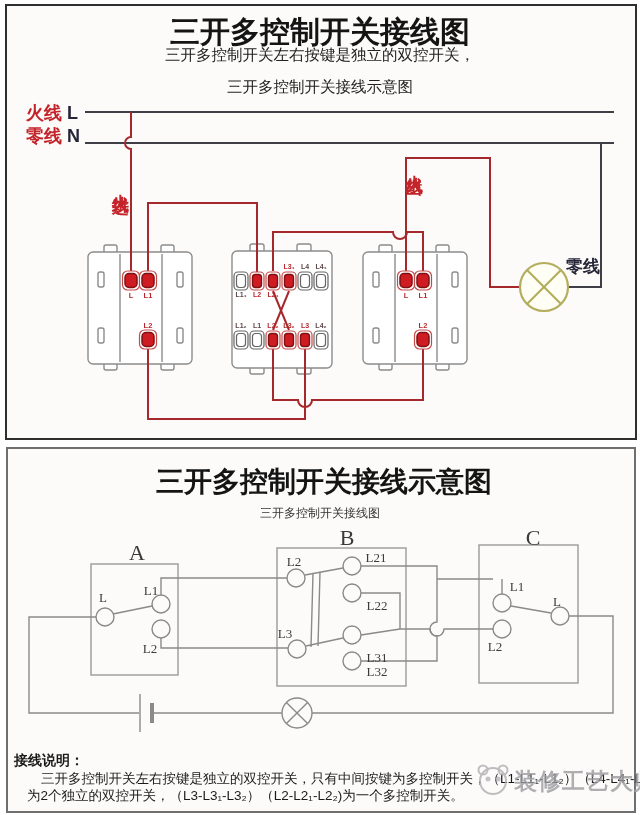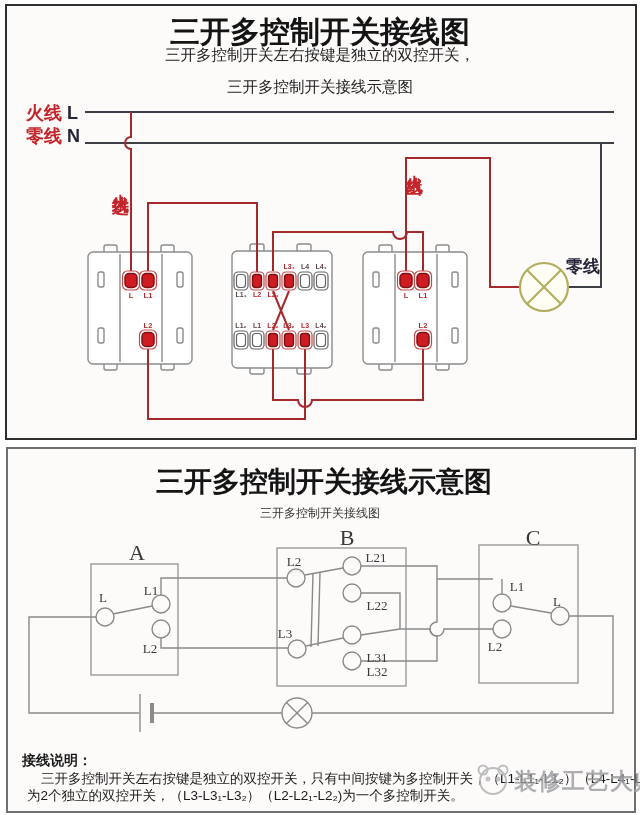--- a/index.html
+++ b/index.html
@@ -241,21 +241,21 @@
 <div class="abs serif cl" style="left:285px;top:626px">L3</div>
 <div class="abs serif cl" style="left:376px;top:550px">L21</div>
 <div class="abs serif cl" style="left:377px;top:598px">L22</div>
 <div class="abs serif cl" style="left:377px;top:650px">L31</div>
 <div class="abs serif cl" style="left:377px;top:664px">L32</div>
 
 <div class="abs serif cl" style="left:517px;top:579px">L1</div>
 <div class="abs serif cl" style="left:557px;top:594px">L</div>
 <div class="abs serif cl" style="left:495px;top:639px">L2</div>
 
-<div class="abs note-title" style="left:22px;top:752px">接线说明：</div>
+<div class="abs note-title" style="left:14px;top:752px">接线说明：</div>
 <div class="abs note-line" style="left:41px;top:770px">三开多控制开关左右按键是独立的双控开关，只有中间按键为多控制开关，（L1-L1₁-L1₂）（L4-L4₁-L4₂）</div>
 <div class="abs note-line" style="left:27px;top:787px">为2个独立的双控开关，（L3-L3₁-L3₂）（L2-L2₁-L2₂)为一个多控制开关。</div>
 
 <div class="abs watermark" style="left:474px;top:760px">
   <span>
     <svg width="38" height="38" viewBox="0 0 38 38" style="position:static">
       <circle cx="19" cy="21" r="13" fill="none" stroke="#aeaeb2" stroke-width="2"></circle>
       <circle cx="9" cy="10" r="4.5" fill="none" stroke="#aeaeb2" stroke-width="2"></circle>
       <circle cx="29" cy="10" r="4.5" fill="none" stroke="#aeaeb2" stroke-width="2"></circle>
       <circle cx="14" cy="19" r="2.5" fill="#b5b5ba"></circle>

